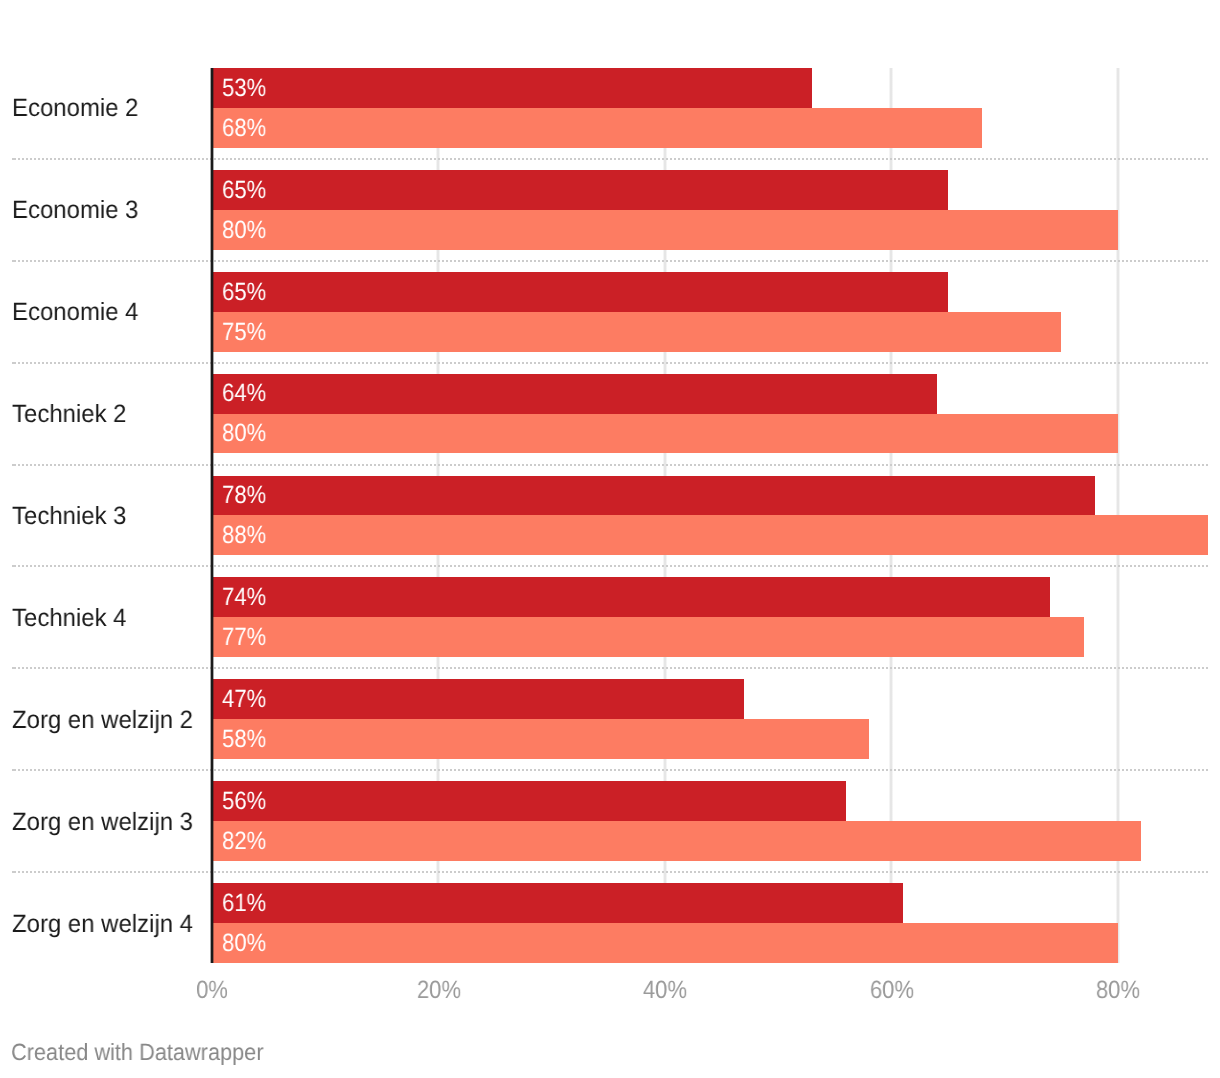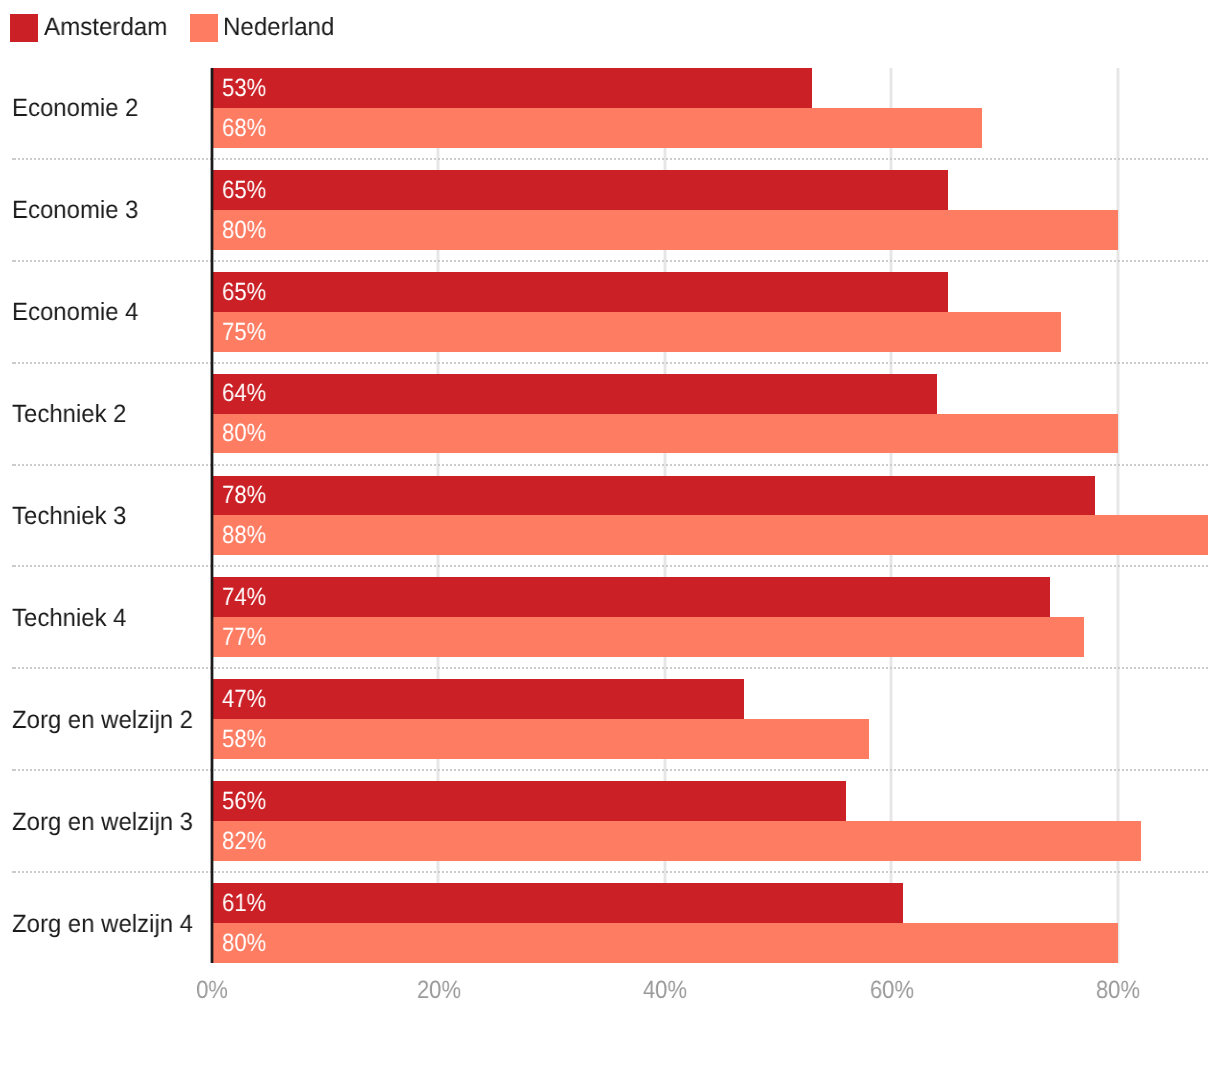--- a/index.html
+++ b/index.html
@@ -52,30 +52,20 @@
 
   
   #footer { position:absolute; left:0; top:1020px; width:1220px; height:58px; }
   .credit { position:absolute; font-size:23.5px; color:#888888; white-space:nowrap;
             transform:scaleX(0.925); transform-origin:left top; will-change:transform; }
 </style>
 </head>
 <body>
 
 <div id="chart">
-  <div id="legend">
-      <div class="legend-item" style="left:10px;top:13.8px;width:180px;height:28px;">
-        <span class="swatch" style="background:#cb2026;"></span>
-        <span class="legend-label" style="left:34.2px;top:-4.3px;line-height:35px;">Amsterdam</span>
-      </div>
-      <div class="legend-item" style="left:190.2px;top:13.8px;width:180px;height:28px;">
-        <span class="swatch" style="background:#fd7c62;"></span>
-        <span class="legend-label" style="left:32.8px;top:-4.3px;line-height:35px;">Nederland</span>
-      </div>
-    </div>
   <div id="plot">
       <div class="gridline" style="left:436.30000000000007px;top:67.8px;height:895.6px;"></div>
       <div class="gridline" style="left:662.7px;top:67.8px;height:895.6px;"></div>
       <div class="gridline" style="left:889.1px;top:67.8px;height:895.6px;"></div>
       <div class="gridline" style="left:1115.5px;top:67.8px;height:895.6px;"></div>
       <div class="rowlabel" style="left:11.7px;top:91.35000000000001px;line-height:35px;">Economie 2</div>
       <div class="bar" style="left:212.3px;top:67.9px;width:599.96px;height:39.95px;background:#cb2026;"></div>
       <div class="barval" style="left:221.70000000000002px;top:70.775px;line-height:35px;">53%</div>
       <div class="bar" style="left:212.3px;top:107.85000000000001px;width:769.76px;height:39.95px;background:#fd7c62;"></div>
       <div class="barval" style="left:221.70000000000002px;top:110.72500000000002px;line-height:35px;">68%</div>
@@ -129,13 +119,16 @@
       <div class="barval" style="left:221.70000000000002px;top:925.9250000000001px;line-height:35px;">80%</div>
       <div class="zeroline" style="left:210px;top:67.8px;height:895.6px;"></div>
     </div>
   <div id="xaxis">
       <div class="ticklabel" style="left:152.3px;top:13.3px;width:120px;text-align:center;line-height:35px;">0%</div>
       <div class="ticklabel" style="left:378.70000000000005px;top:13.3px;width:120px;text-align:center;line-height:35px;">20%</div>
       <div class="ticklabel" style="left:605.1px;top:13.3px;width:120px;text-align:center;line-height:35px;">40%</div>
       <div class="ticklabel" style="left:831.5px;top:13.3px;width:120px;text-align:center;line-height:35px;">60%</div>
       <div class="ticklabel" style="left:1057.9px;top:13.3px;width:120px;text-align:center;line-height:35px;">80%</div>
     </div>
+  <div id="footer">
+    <div class="credit" style="left:11.3px;top:19px;line-height:26px;">Created with Datawrapper</div>
+  </div>
 </div>
 
 </body></html>

